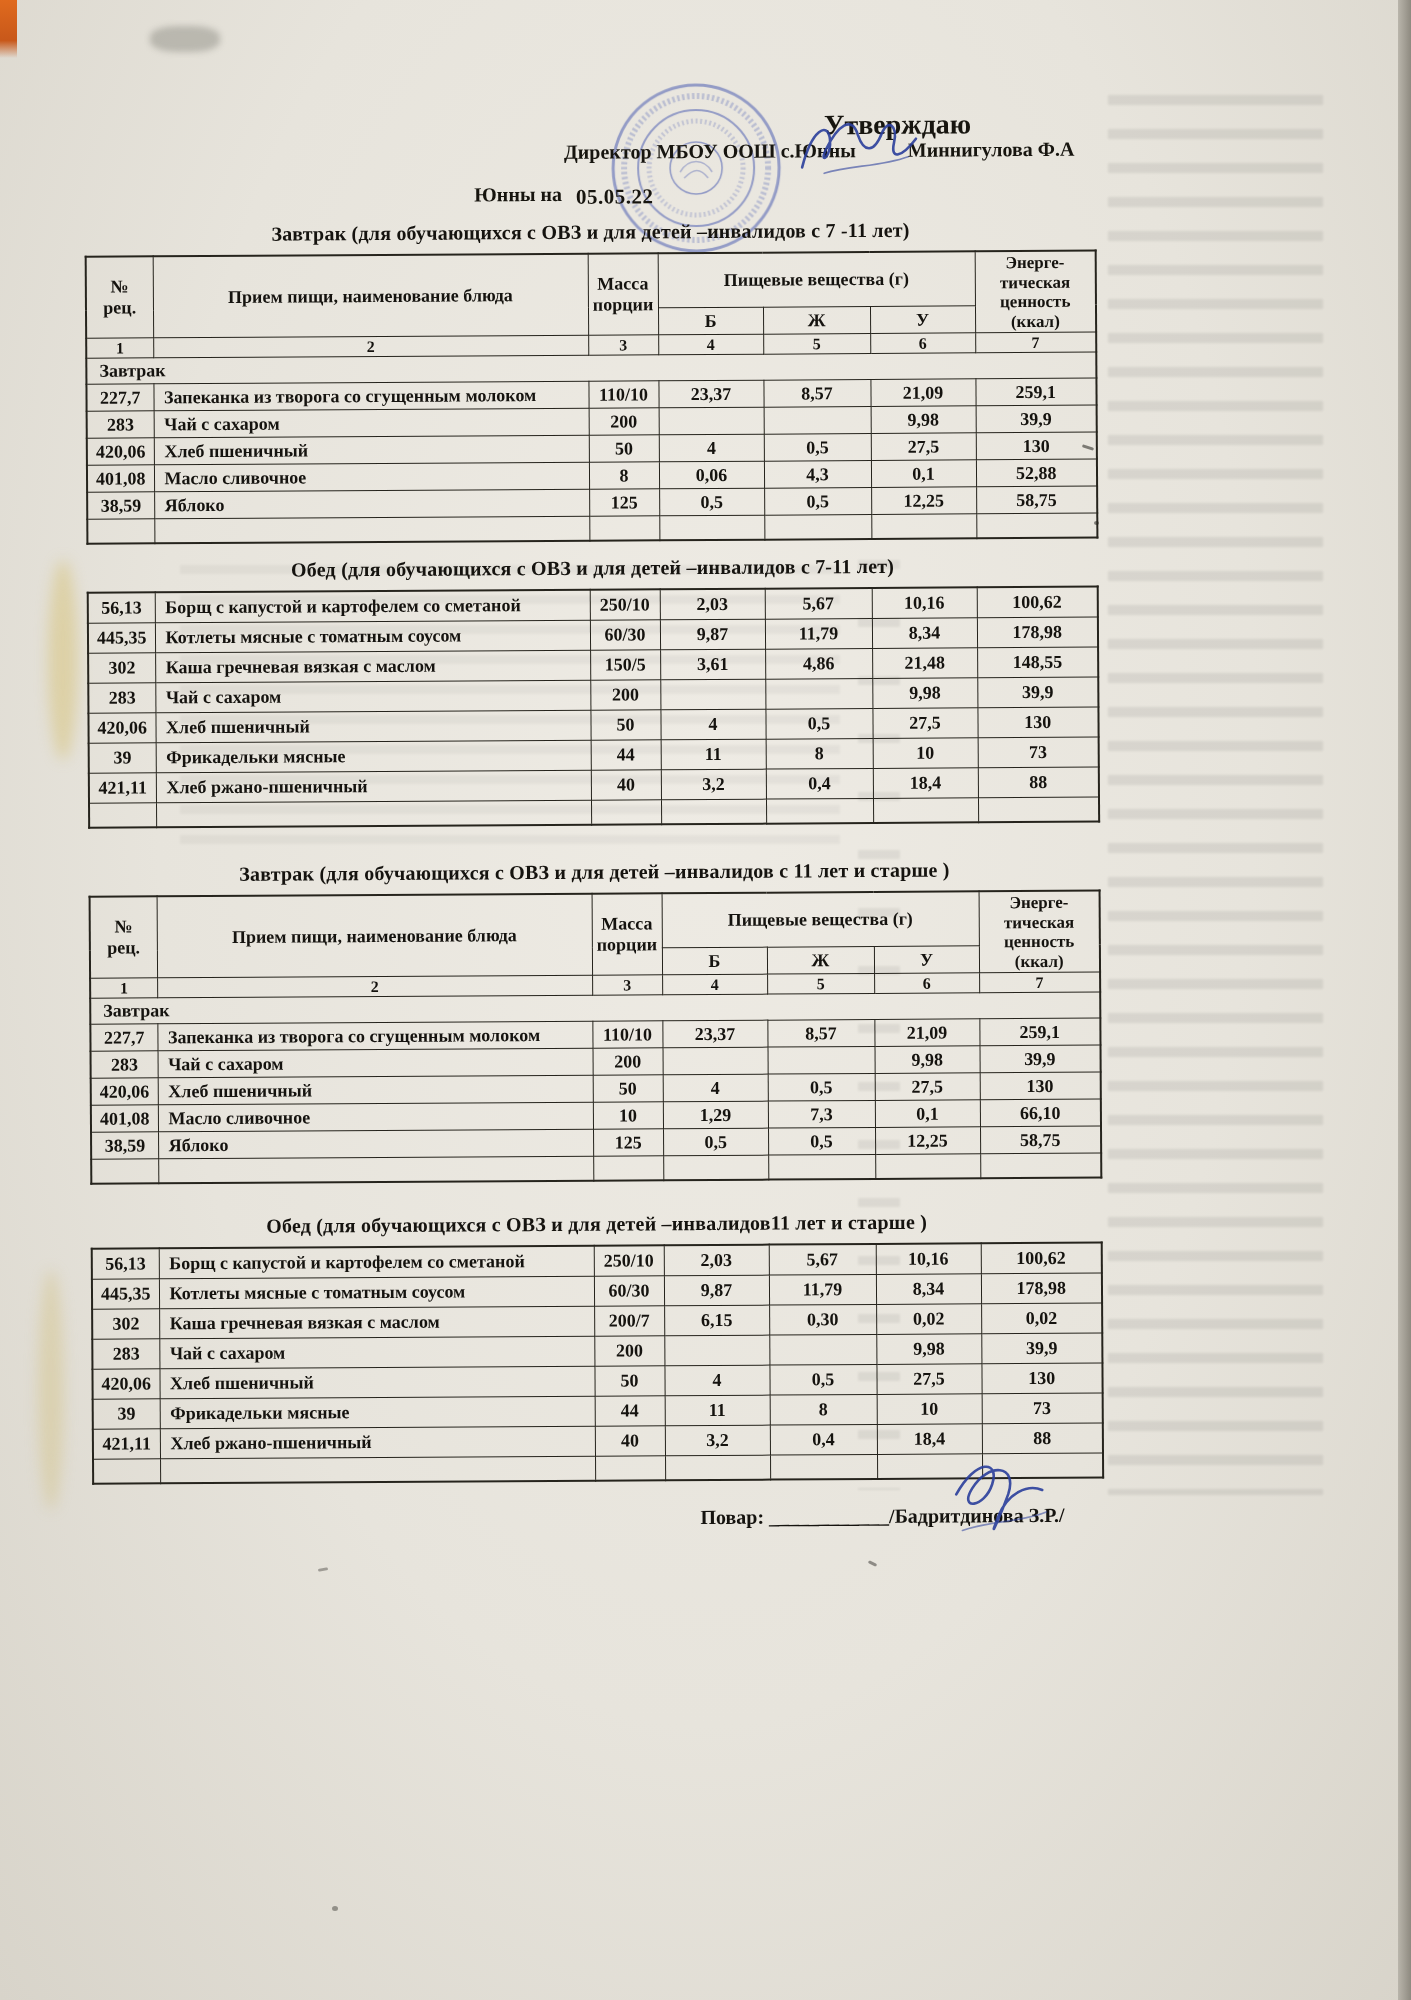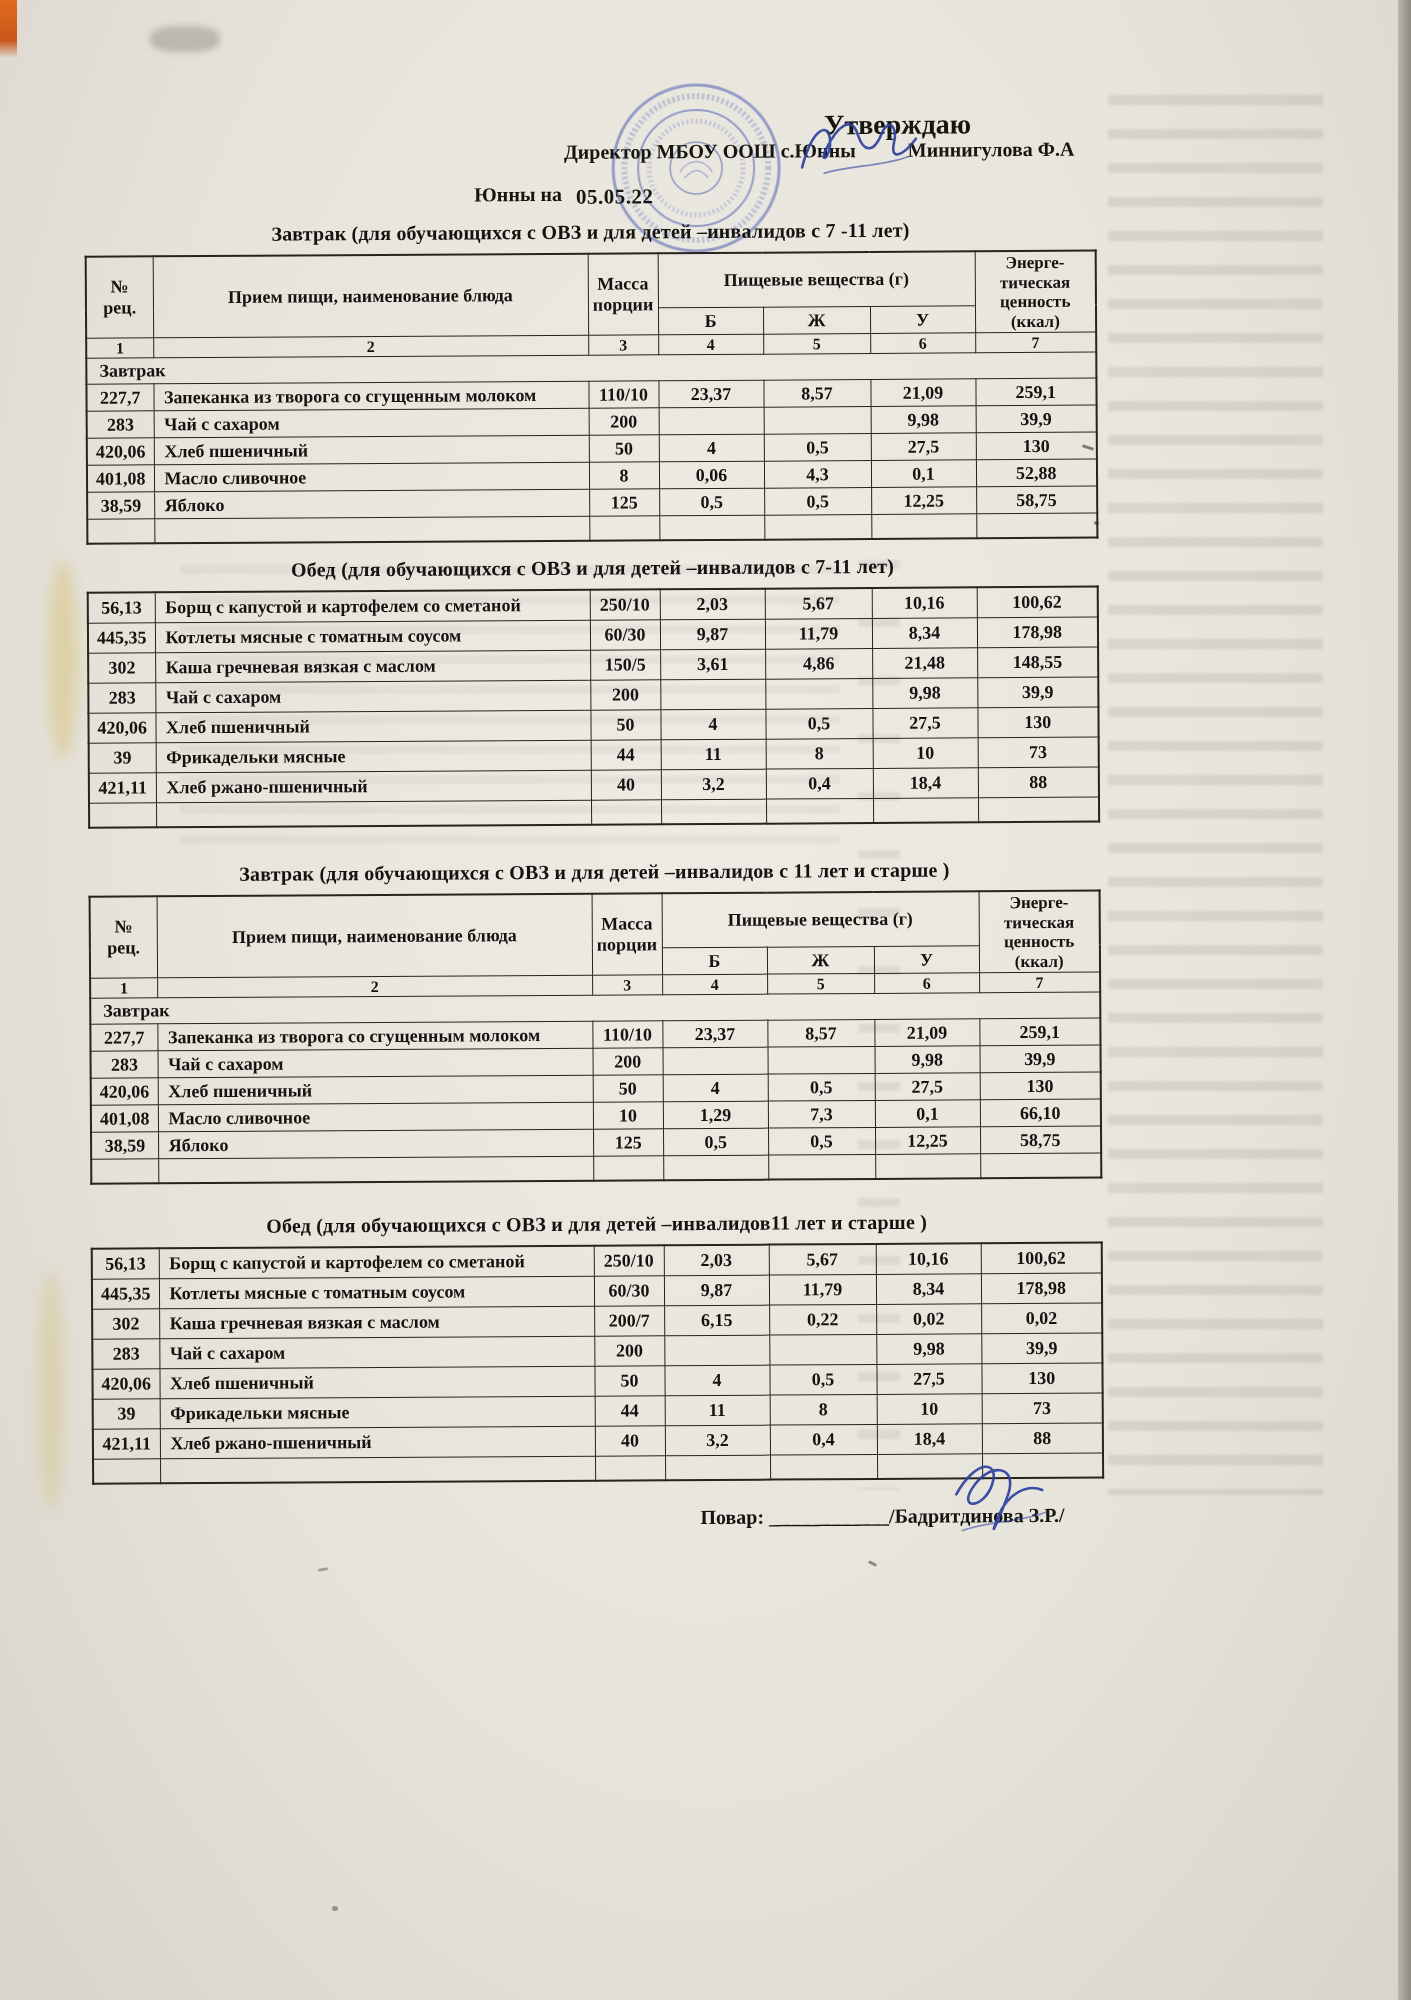--- a/index.html
+++ b/index.html
@@ -424,21 +424,21 @@
               <td class="num">9,87</td>
               <td class="num">11,79</td>
               <td class="num">8,34</td>
               <td class="num">178,98</td>
             </tr>
             <tr class="data">
               <td class="num">302</td>
               <td class="dish">Каша гречневая вязкая с маслом</td>
               <td class="num">200/7</td>
               <td class="num">6,15</td>
-              <td class="num">0,22</td>
+              <td class="num">0,30</td>
               <td class="num">0,02</td>
               <td class="num">0,02</td>
             </tr>
             <tr class="data">
               <td class="num">283</td>
               <td class="dish">Чай с сахаром</td>
               <td class="num">200</td>
               <td class="num"></td>
               <td class="num"></td>
               <td class="num">9,98</td>

